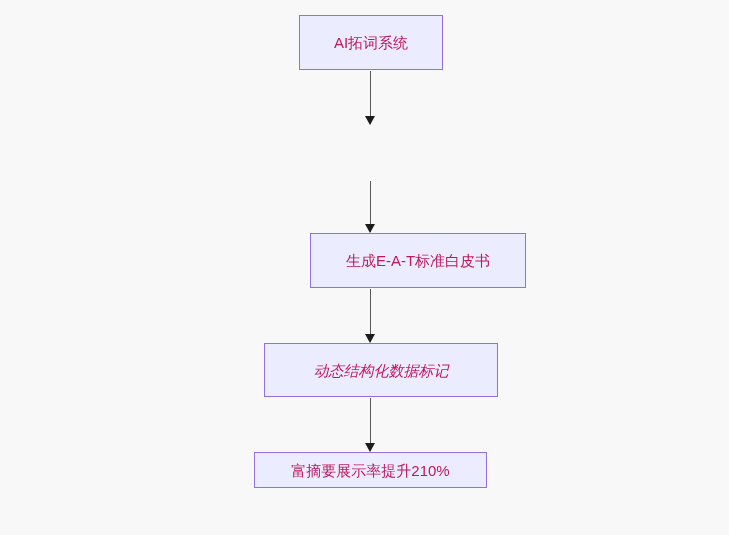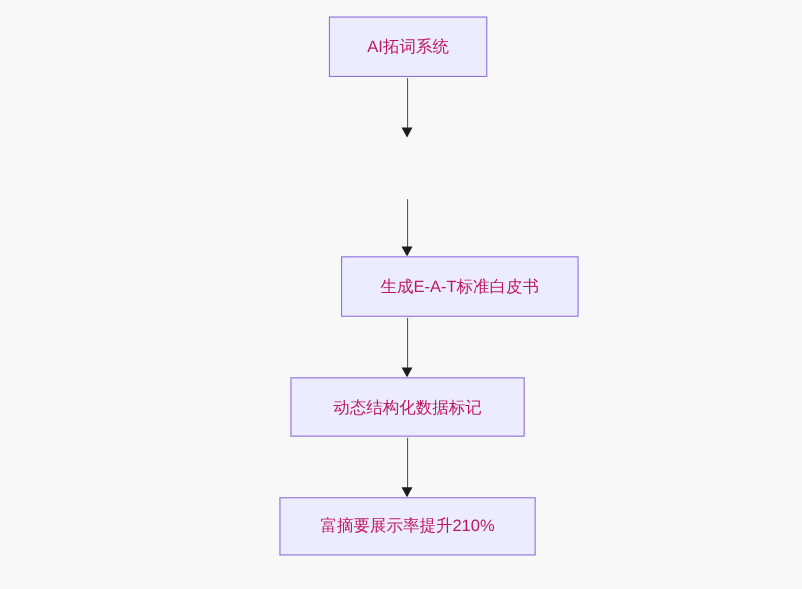--- a/index.html
+++ b/index.html
@@ -23,22 +23,22 @@
     align-items: center;
     justify-content: center;
     font-size: 15px;
     line-height: 1;
     text-align: center;
     white-space: nowrap;
   }
   .n1 { left: 299px; top: 15px;  width: 144px; height: 55px; }
   .n2 { left: 275px; top: 125px; width: 191px; height: 55px; }
   .n3 { left: 262px; top: 233px; width: 216px; height: 55px; margin-left: 48px; }
-  .n4 { left: 264px; top: 343px; width: 213px; height: 54px; }
-  .n5 { left: 254px; top: 452px; width: 233px; height: 53px; }
+  .n4 { left: 264px; top: 343px; width: 234px; height: 54px; font-style: italic; }
+  .n5 { left: 254px; top: 452px; width: 233px; height: 36px; }
   .edge {
     position: absolute;
     left: 369.5px;
     width: 1.5px;
     background: #595959;
   }
   .edge::after {
     content: "";
     position: absolute;
     bottom: -1px;

